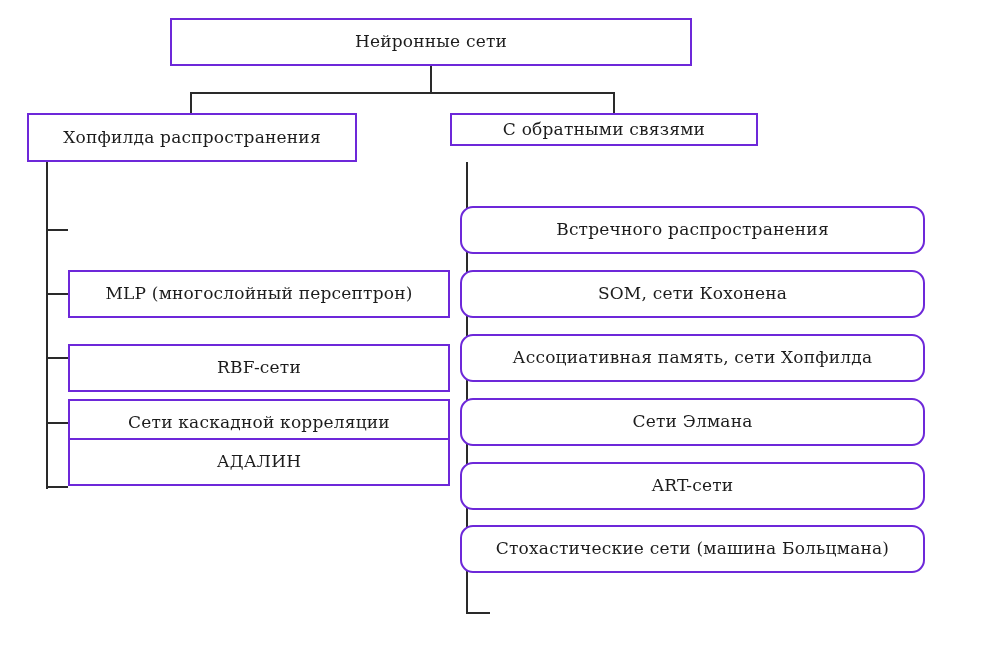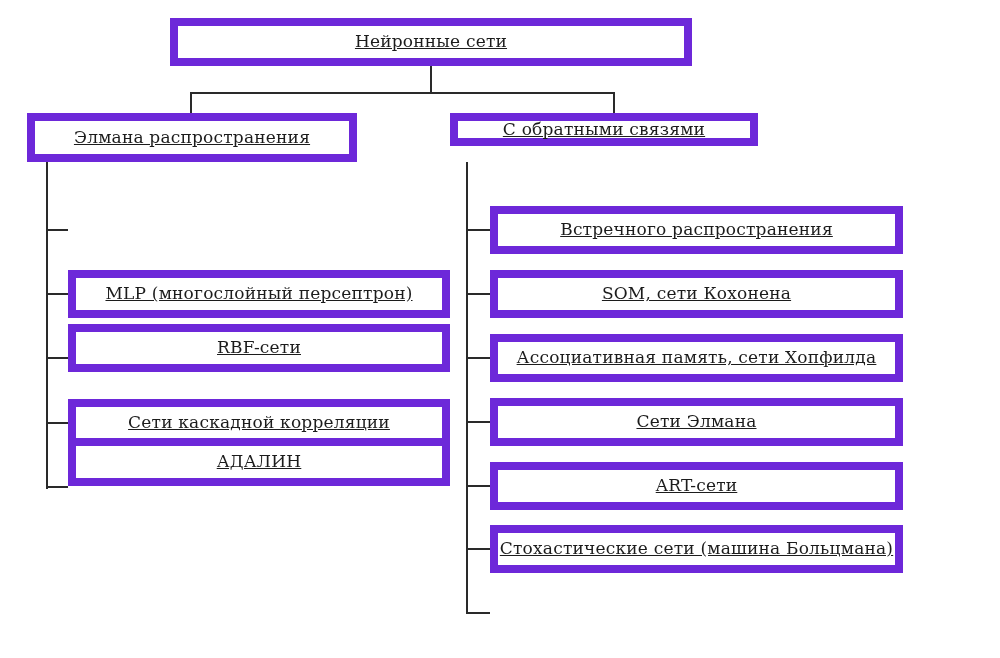--- a/index.html
+++ b/index.html
@@ -12,45 +12,44 @@
     width: 1000px;
     height: 658px;
     background: #ffffff;
     font-family: "DejaVu Serif", "Liberation Serif", serif;
     color: #1c1c1c;
     overflow: hidden;
   }
   .box {
     position: absolute;
     box-sizing: border-box;
-    border: 8px solid #6d28d9;
+    border: 2px solid #6d28d9;
     background: #ffffff;
     display: flex;
     align-items: center;
     justify-content: center;
     text-align: center;
     font-size: 17px;
     line-height: 1.15;
     letter-spacing: 0.2px;
-    text-decoration: underline;
   }
   .line {
     position: absolute;
     background: #2a2a2a;
   }
   
   .n-root        { left:170px; top:18px;  width:522px; height:48px; }
   .n-ff          { left:27px;  top:113px; width:330px; height:49px; }
   .n-fb          { left:450px; top:113px; width:308px; height:33px; }
 
   .lc            { left:68px;  width:382px; height:48px; }
-  .lc0 { top:206px; } .lc1 { top:270px; } .lc2 { top:324px; }
+  .lc0 { top:206px; } .lc1 { top:270px; } .lc2 { top:344px; }
   .lc3 { top:399px; } .lc4 { top:438px; }
 
-  .rc            { left:490px; width:413px; height:48px; }
+  .rc            { left:460px; width:465px; height:48px;border-radius:13px; }
   .rc0 { top:206px; } .rc1 { top:270px; } .rc2 { top:334px; }
   .rc3 { top:398px; } .rc4 { top:462px; } .rc5 { top:525px; }
   .rc6 { top:589px; }
 
   
   .v-root   { left:430px; top:66px;  width:2px;  height:26px; }
   .h-main   { left:190px; top:92px;  width:425px; height:2px; }
   .v-dropL  { left:190px; top:92px;  width:2px;  height:21px; }
   .v-dropR  { left:613px; top:92px;  width:2px;  height:21px; }
 
@@ -86,21 +85,21 @@
   <div class="line stubR sR0"></div>
   <div class="line stubR sR1"></div>
   <div class="line stubR sR2"></div>
   <div class="line stubR sR3"></div>
   <div class="line stubR sR4"></div>
   <div class="line stubR sR5"></div>
   <div class="line stubR sR6"></div>
 
   <div class="box n-root">Нейронные сети</div>
 
-  <div class="box n-ff">Элмана распространения</div>
+  <div class="box n-ff">Хопфилда распространения</div>
 
   <div class="box n-fb">С обратными связями</div>
 
   <div class="box lc lc1">MLP (многослойный персептрон)</div>
   <div class="box lc lc2">RBF-сети</div>
   <div class="box lc lc3">Сети каскадной корреляции</div>
   <div class="box lc lc4">АДАЛИН</div>
 
   <div class="box rc rc0">Встречного распространения</div>
   <div class="box rc rc1">SOM, сети Кохонена</div>

